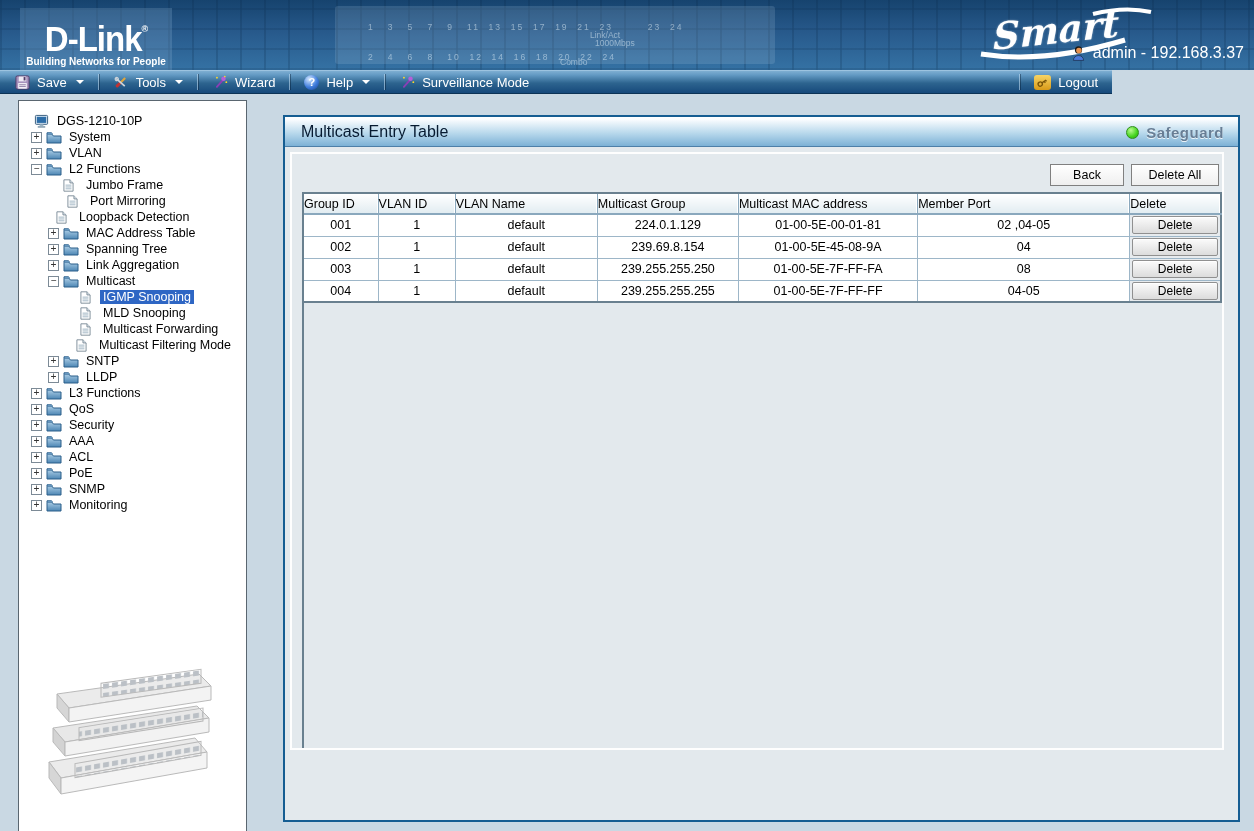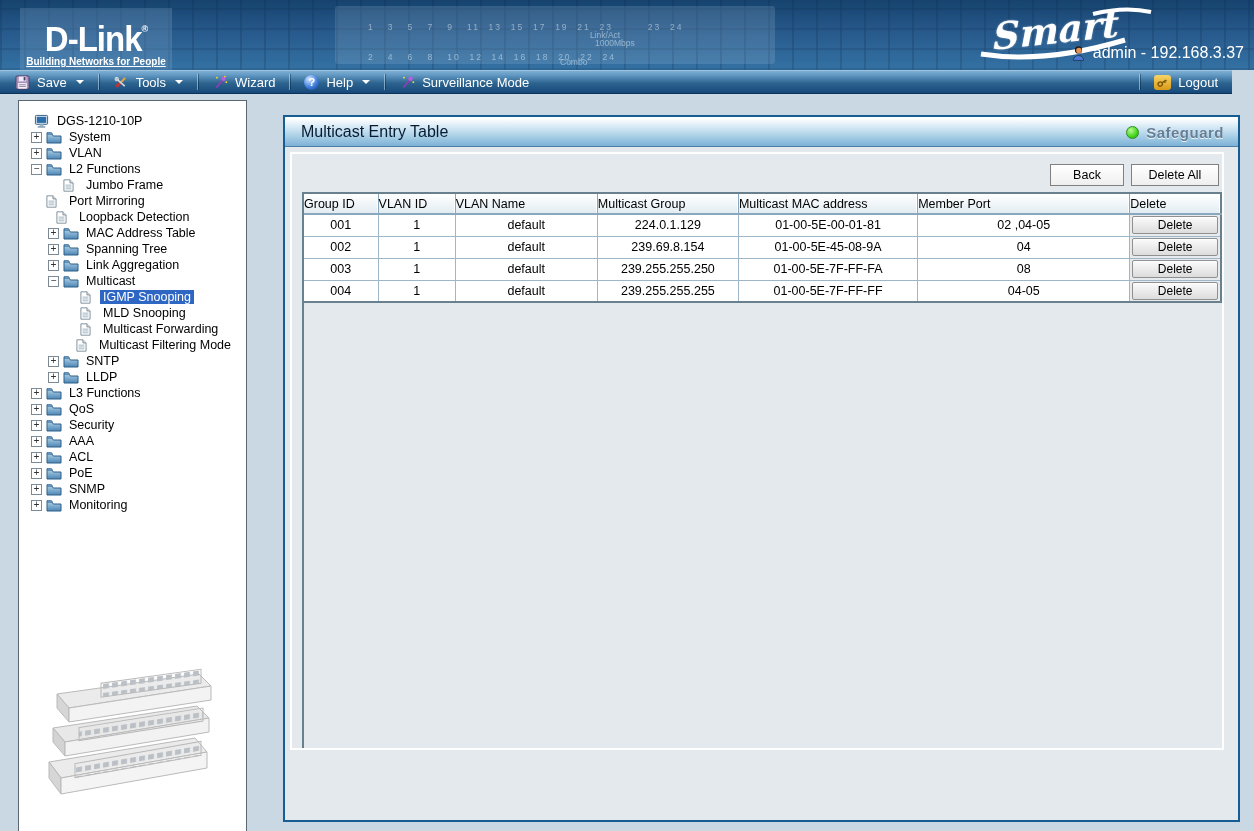--- a/index.html
+++ b/index.html
@@ -20,29 +20,29 @@
   .banner .gridpat{position:absolute;inset:0;opacity:.35;
     background:
       repeating-linear-gradient(90deg, rgba(10,40,70,.55) 0 2px, transparent 2px 24px),
       repeating-linear-gradient(0deg, rgba(10,40,70,.45) 0 2px, transparent 2px 20px);}
   .banner .device-band{position:absolute;left:335px;top:6px;width:440px;height:58px;background:rgba(190,215,235,.16);border-radius:3px;}
   .banner .faint{position:absolute;color:#e6f3fb;font-size:8.5px;letter-spacing:2px;opacity:.5;white-space:pre;}
   .dlink-box{position:absolute;left:20px;top:8px;width:152px;height:64px;background:rgba(130,170,205,.28);
     display:flex;flex-direction:column;align-items:center;justify-content:center;}
   .dlink-name{color:#fff;font-weight:bold;font-size:33px;letter-spacing:-1px;line-height:30px;transform:scaleY(1.08);}
   .dlink-name sup{font-size:9px;vertical-align:18px;}
-  .dlink-sub{color:#fff;font-weight:bold;font-size:10px;margin-top:2px;white-space:nowrap;text-decoration:underline;}
+  .dlink-sub{color:#fff;font-weight:bold;font-size:10px;margin-top:2px;white-space:nowrap;}
   .smart{position:absolute;left:975px;top:2px;width:180px;height:64px;color:#fff;}
   .smart-text{position:absolute;left:18px;top:6px;font-family:"DejaVu Serif",serif;font-style:italic;font-weight:bold;
     font-size:37px;transform:rotate(-6deg) skewX(-6deg);text-shadow:0 0 2px rgba(255,255,255,.5);}
   .admin-info{position:absolute;right:10px;top:44px;display:flex;align-items:center;gap:6px;color:#fff;font-size:16px;}
   .admin-info .avatar{width:17px;height:17px;}
 
   
-  .toolbar{position:absolute;left:0;top:70px;width:1232px;height:24px;
+  .toolbar{position:absolute;left:0;top:70px;width:1112px;height:24px;
     background:linear-gradient(180deg,#7eaed2 0%,var(--toolbar-top) 18%,#2d648f 55%,var(--toolbar-bottom) 100%);
     border-top:1px solid #9cc3e0;border-bottom:1px solid #0c3356;
     display:flex;align-items:center;color:#fff;font-size:13px;}
   .tb-item{display:flex;align-items:center;gap:7px;padding:0 14px;height:100%;cursor:pointer;white-space:nowrap;}
   .tb-item .ticon{width:16px;height:16px;display:inline-flex;align-items:center;justify-content:center;}
   .tb-sep{width:1px;height:16px;background:rgba(200,225,245,.55);box-shadow:1px 0 0 rgba(0,20,40,.4);}
   .caret{width:0;height:0;border-left:4px solid transparent;border-right:4px solid transparent;border-top:4px solid #fff;margin-left:2px;}
   .tb-spacer{flex:1;}
   .help-sphere{width:15px;height:15px;border-radius:50%;color:#fff;font-weight:bold;font-size:11px;line-height:15px;text-align:center;
     background:radial-gradient(circle at 35% 28%,#d5e9ff,#3f7ddd 55%,#123d8a);}
@@ -268,21 +268,21 @@
           <svg viewBox="0 0 12 14" width="11" height="13">
             <path d="M1 .8 h6.6 L11 4.2 v9 H1 Z" fill="#fff" stroke="#7a8a96"></path>
             <path d="M7.6 .8 v3.4 H11" fill="#dde6ec" stroke="#7a8a96"></path>
             <line x1="2.8" y1="6.6" x2="9.2" y2="6.6" stroke="#9ab0c0"></line>
             <line x1="2.8" y1="8.6" x2="9.2" y2="8.6" stroke="#9ab0c0"></line>
             <line x1="2.8" y1="10.6" x2="9.2" y2="10.6" stroke="#9ab0c0"></line>
           </svg>
         </span>
     <span class="tlabel">Jumbo Frame</span>
   </div>
-      <div class="tree-row" style="padding-left: 12px;">
+      <div class="tree-row" style="padding-left: 33px;">
     <span class="spacer"></span>
     <span class="ticon">
           <svg viewBox="0 0 12 14" width="11" height="13">
             <path d="M1 .8 h6.6 L11 4.2 v9 H1 Z" fill="#fff" stroke="#7a8a96"></path>
             <path d="M7.6 .8 v3.4 H11" fill="#dde6ec" stroke="#7a8a96"></path>
             <line x1="2.8" y1="6.6" x2="9.2" y2="6.6" stroke="#9ab0c0"></line>
             <line x1="2.8" y1="8.6" x2="9.2" y2="8.6" stroke="#9ab0c0"></line>
             <line x1="2.8" y1="10.6" x2="9.2" y2="10.6" stroke="#9ab0c0"></line>
           </svg>
         </span>

